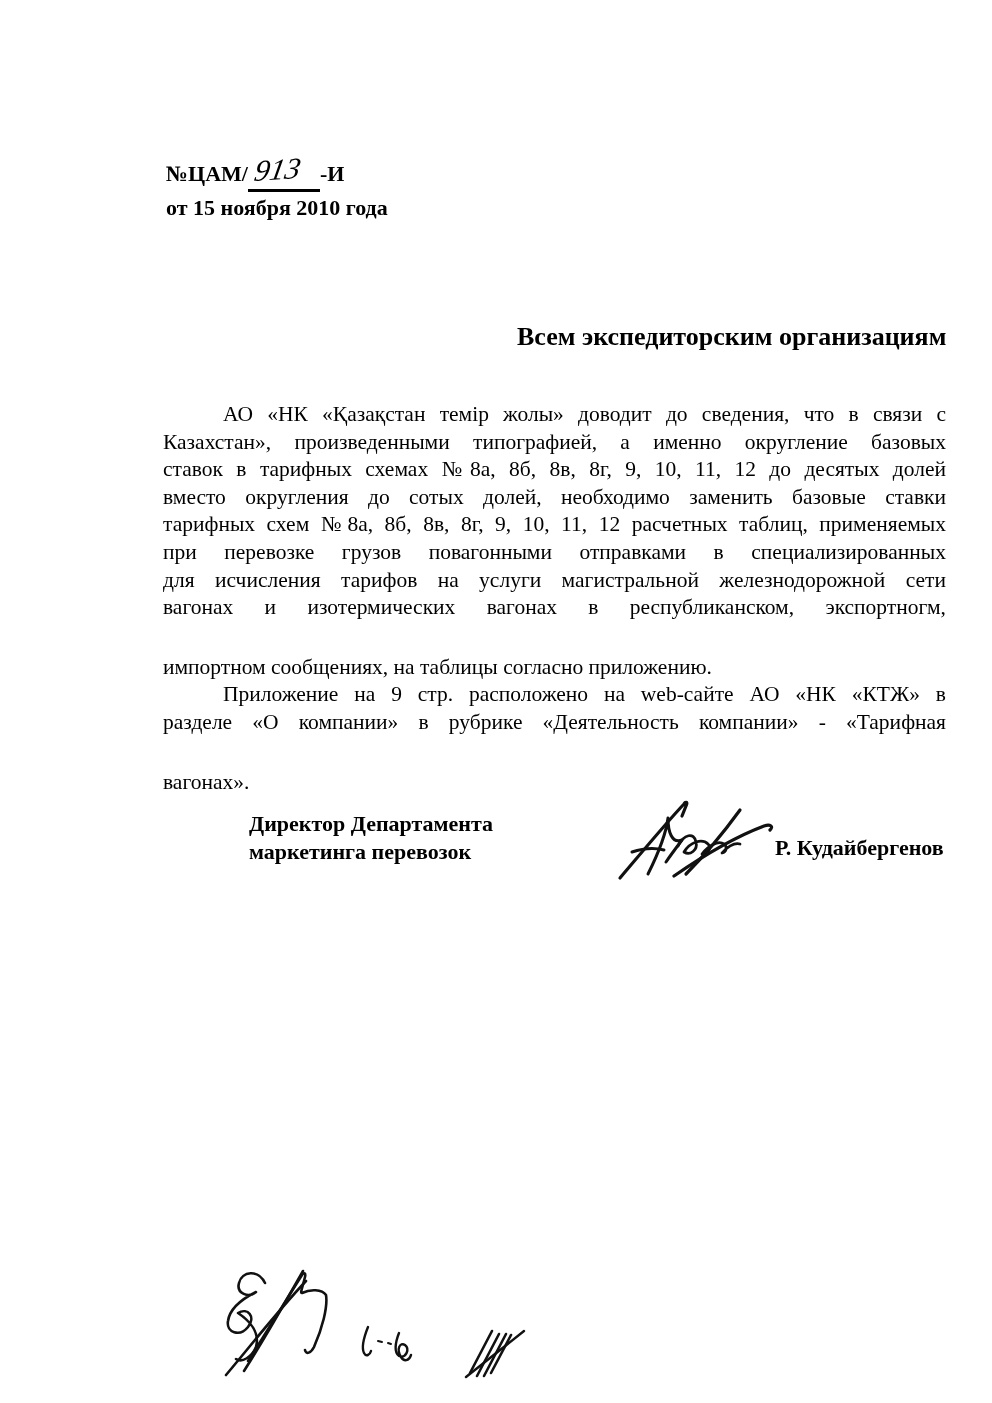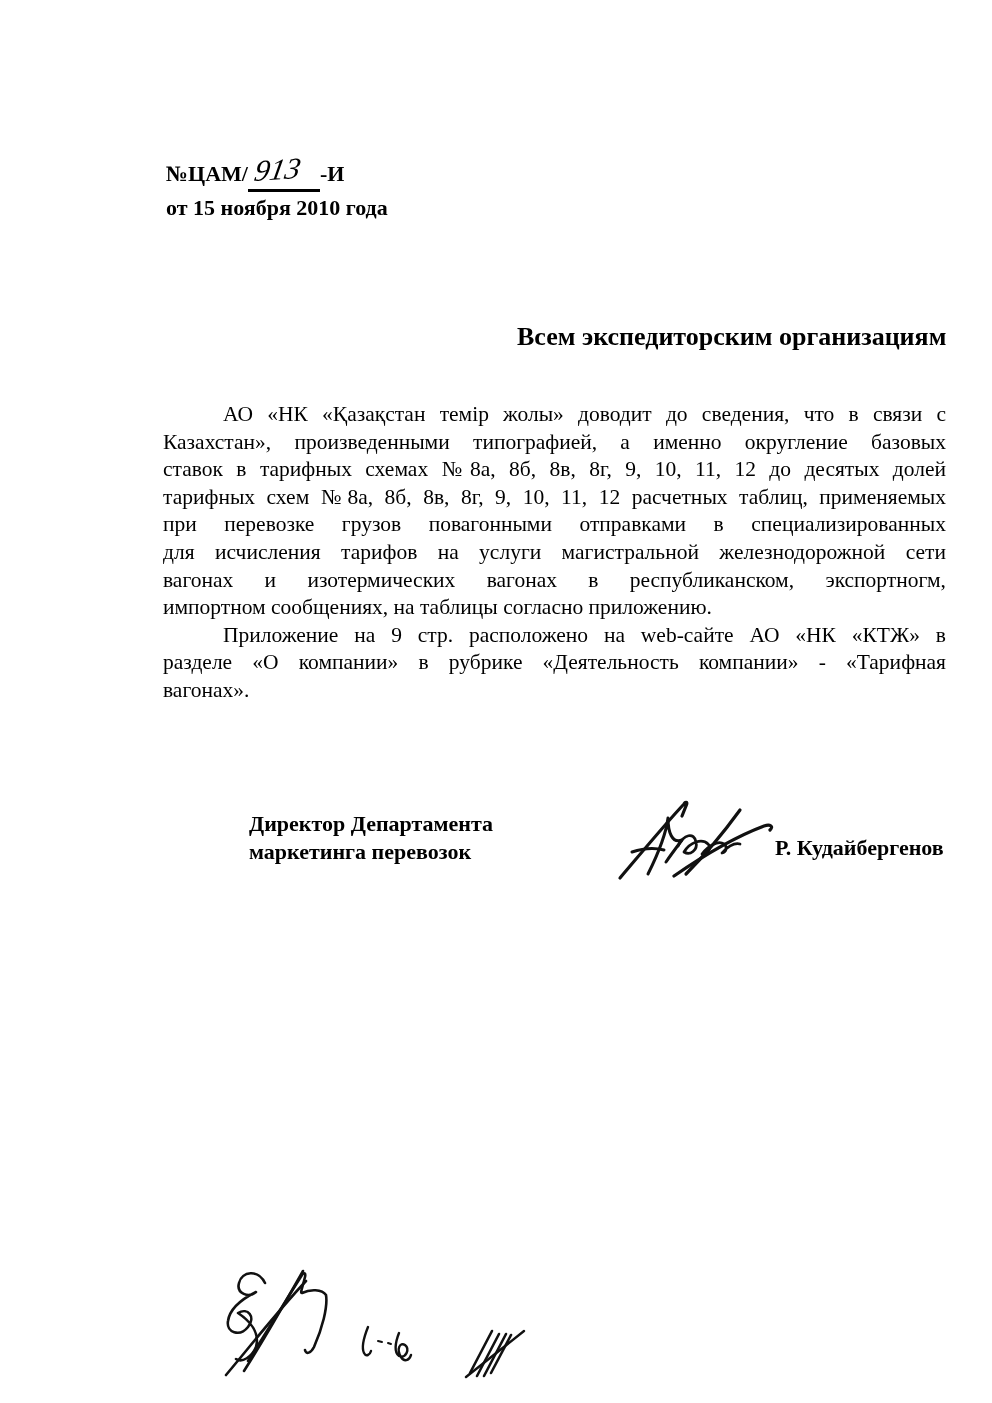--- a/index.html
+++ b/index.html
@@ -61,21 +61,21 @@
     line-height: 27.6px;
   }
   .bline {
     text-align: justify;
     text-align-last: justify;
     -moz-text-align-last: justify;
     height: 27.6px;
     overflow: hidden;
   }
   .bline.indent { text-indent: 60px; }
-  .bline.last { text-align-last: left; -moz-text-align-last: left; }
+  .bline.last { text-align-last: left; margin-top: 32px; -moz-text-align-last: left; }
 
   
   .sig-title {
     position: absolute;
     left: 225px;
     top: 810px;
     font-size: 22px;
     font-weight: 700;
     line-height: 28px;
     white-space: nowrap;
@@ -121,20 +121,21 @@
     <div><span>№ЦАМ/</span><span class="ref-underline"><span class="hw-number">913</span></span><span>-И</span></div>
     <div>от 15 ноября 2010 года</div>
   </div>
 
   <div class="addressee">Всем экспедиторским организациям</div>
 
   <div class="body-text">
     <div class="bline indent">АО «НК «Қазақстан темір жолы» доводит до сведения, что в связи с</div>
     <div class="bline">Казахстан», произведенными типографией, а именно округление базовых</div>
     <div class="bline">ставок в тарифных схемах №8а, 8б, 8в, 8г, 9, 10, 11, 12 до десятых долей</div>
+    <div class="bline">вместо округления до сотых долей, необходимо заменить базовые ставки</div>
     <div class="bline">тарифных схем №8а, 8б, 8в, 8г, 9, 10, 11, 12 расчетных таблиц, применяемых</div>
     <div class="bline">при перевозке грузов повагонными отправками в специализированных</div>
     <div class="bline">для исчисления тарифов на услуги магистральной железнодорожной сети</div>
     <div class="bline">вагонах и изотермических вагонах в республиканском, экспортногм,</div>
     <div class="bline last">импортном сообщениях, на таблицы согласно приложению.</div>
     <div class="bline indent">Приложение на 9 стр. расположено на web-сайте АО «НК «КТЖ» в</div>
     <div class="bline">разделе «О компании» в рубрике «Деятельность компании» - «Тарифная</div>
     <div class="bline last">вагонах».</div>
   </div>
 

